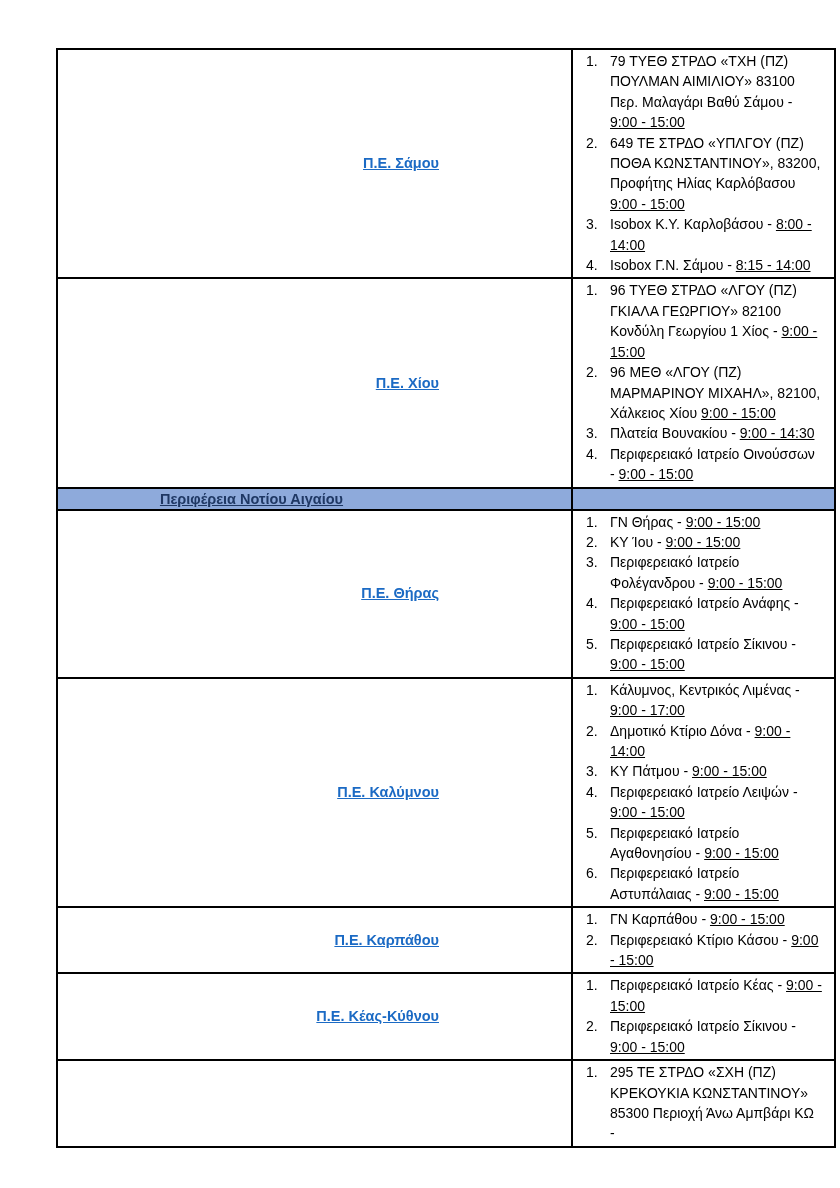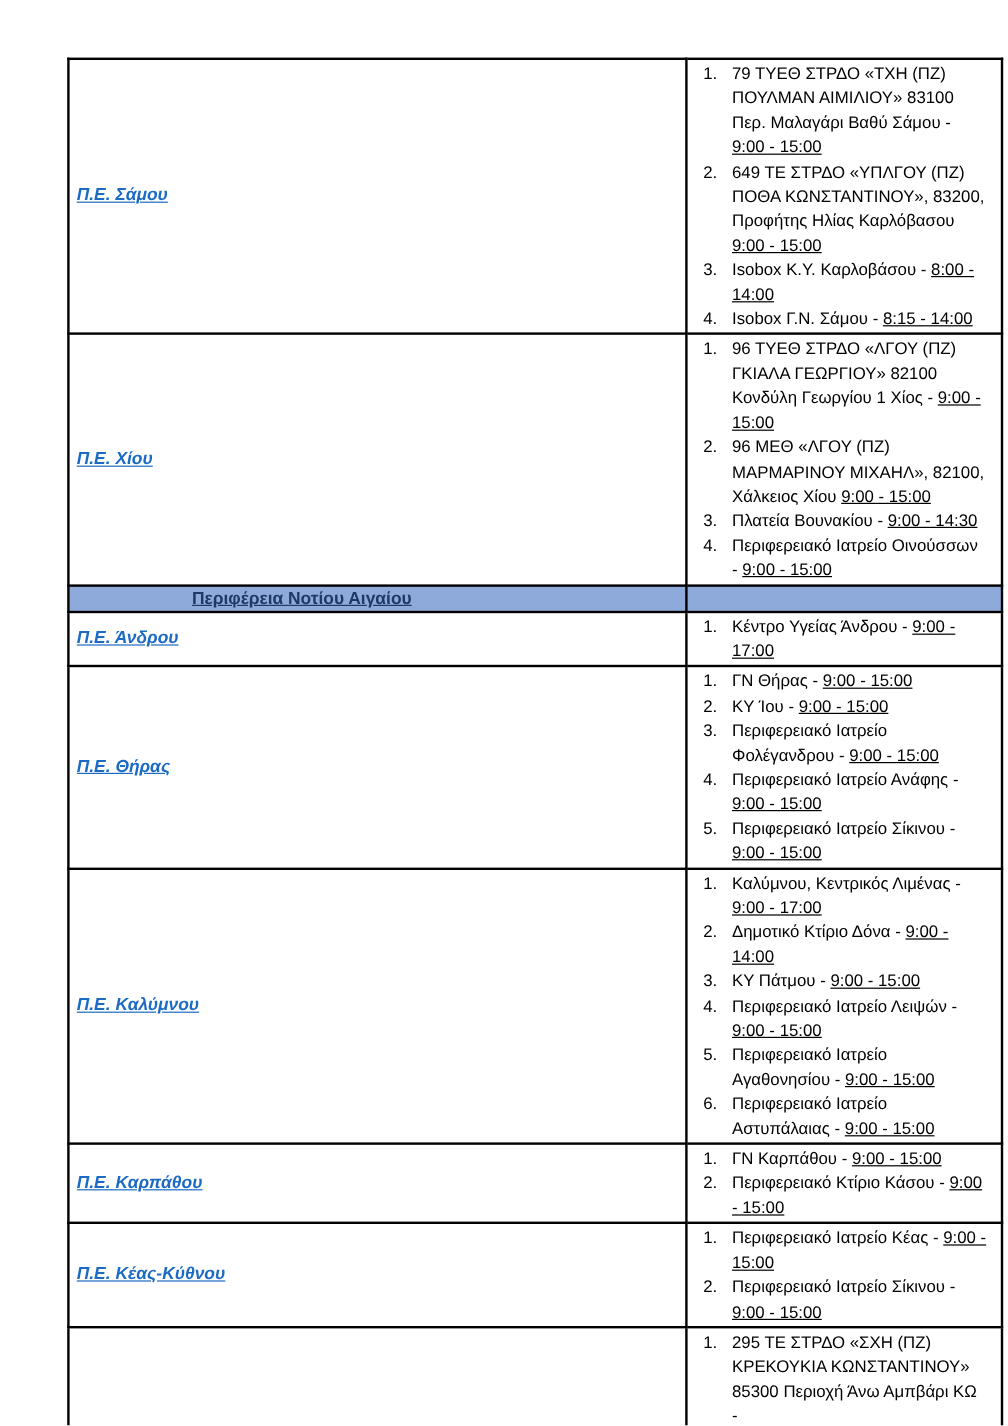--- a/index.html
+++ b/index.html
@@ -25,23 +25,22 @@
     width: 780px;
     border-collapse: collapse;
     table-layout: fixed;
   }
   table.doc-table td {
     border: 2px solid #000000;
     vertical-align: middle;
   }
   td.region-cell {
     width: 375px;
-    text-align: left;
+    text-align: right;
     padding: 2px 132px 2px 6px;
-    font-style: italic;
   }
   .region-link {
     color: #1B6AC4;
     font-weight: bold;
     font-size: 14.5px;
     text-decoration: underline;
     line-height: 19px;
     white-space: nowrap;
   }
   td.items-cell {
@@ -133,29 +132,20 @@
               <span class="item-num">4.</span>
               <span class="item-body"><span class="item-pre">Περιφερειακό Ιατρείο Οινούσσων - </span><span class="hours">9:00 - 15:00</span></span>
             </div>
           </td>
         </tr>
         <tr class="section-row">
           <td class="hdr-cell"><span class="hdr-label">Περιφέρεια Νοτίου Αιγαίου</span></td>
           <td class="hdr-cell empty"></td>
         </tr>
         <tr class="region-row">
-          <td class="region-cell"><span class="region-link">Π.Ε. Άνδρου</span></td>
-          <td class="items-cell">
-            <div class="item">
-              <span class="item-num">1.</span>
-              <span class="item-body"><span class="item-pre">Κέντρο Υγείας Άνδρου - </span><span class="hours">9:00 - 17:00</span></span>
-            </div>
-          </td>
-        </tr>
-        <tr class="region-row">
           <td class="region-cell"><span class="region-link">Π.Ε. Θήρας</span></td>
           <td class="items-cell">
             <div class="item">
               <span class="item-num">1.</span>
               <span class="item-body"><span class="item-pre">ΓΝ Θήρας - </span><span class="hours">9:00 - 15:00</span></span>
             </div>
             <div class="item">
               <span class="item-num">2.</span>
               <span class="item-body"><span class="item-pre">ΚΥ Ίου - </span><span class="hours">9:00 - 15:00</span></span>
             </div>
@@ -171,21 +161,21 @@
               <span class="item-num">5.</span>
               <span class="item-body"><span class="item-pre">Περιφερειακό Ιατρείο Σίκινου - </span><span class="hours">9:00 - 15:00</span></span>
             </div>
           </td>
         </tr>
         <tr class="region-row">
           <td class="region-cell"><span class="region-link">Π.Ε. Καλύμνου</span></td>
           <td class="items-cell">
             <div class="item">
               <span class="item-num">1.</span>
-              <span class="item-body"><span class="item-pre">Καλύμνου, Κεντρικός Λιμένας - </span><span class="hours">9:00 - 17:00</span></span>
+              <span class="item-body"><span class="item-pre">Κάλυμνος, Κεντρικός Λιμένας - </span><span class="hours">9:00 - 17:00</span></span>
             </div>
             <div class="item">
               <span class="item-num">2.</span>
               <span class="item-body"><span class="item-pre">Δημοτικό Κτίριο Δόνα - </span><span class="hours">9:00 - 14:00</span></span>
             </div>
             <div class="item">
               <span class="item-num">3.</span>
               <span class="item-body"><span class="item-pre">ΚΥ Πάτμου - </span><span class="hours">9:00 - 15:00</span></span>
             </div>
             <div class="item">

